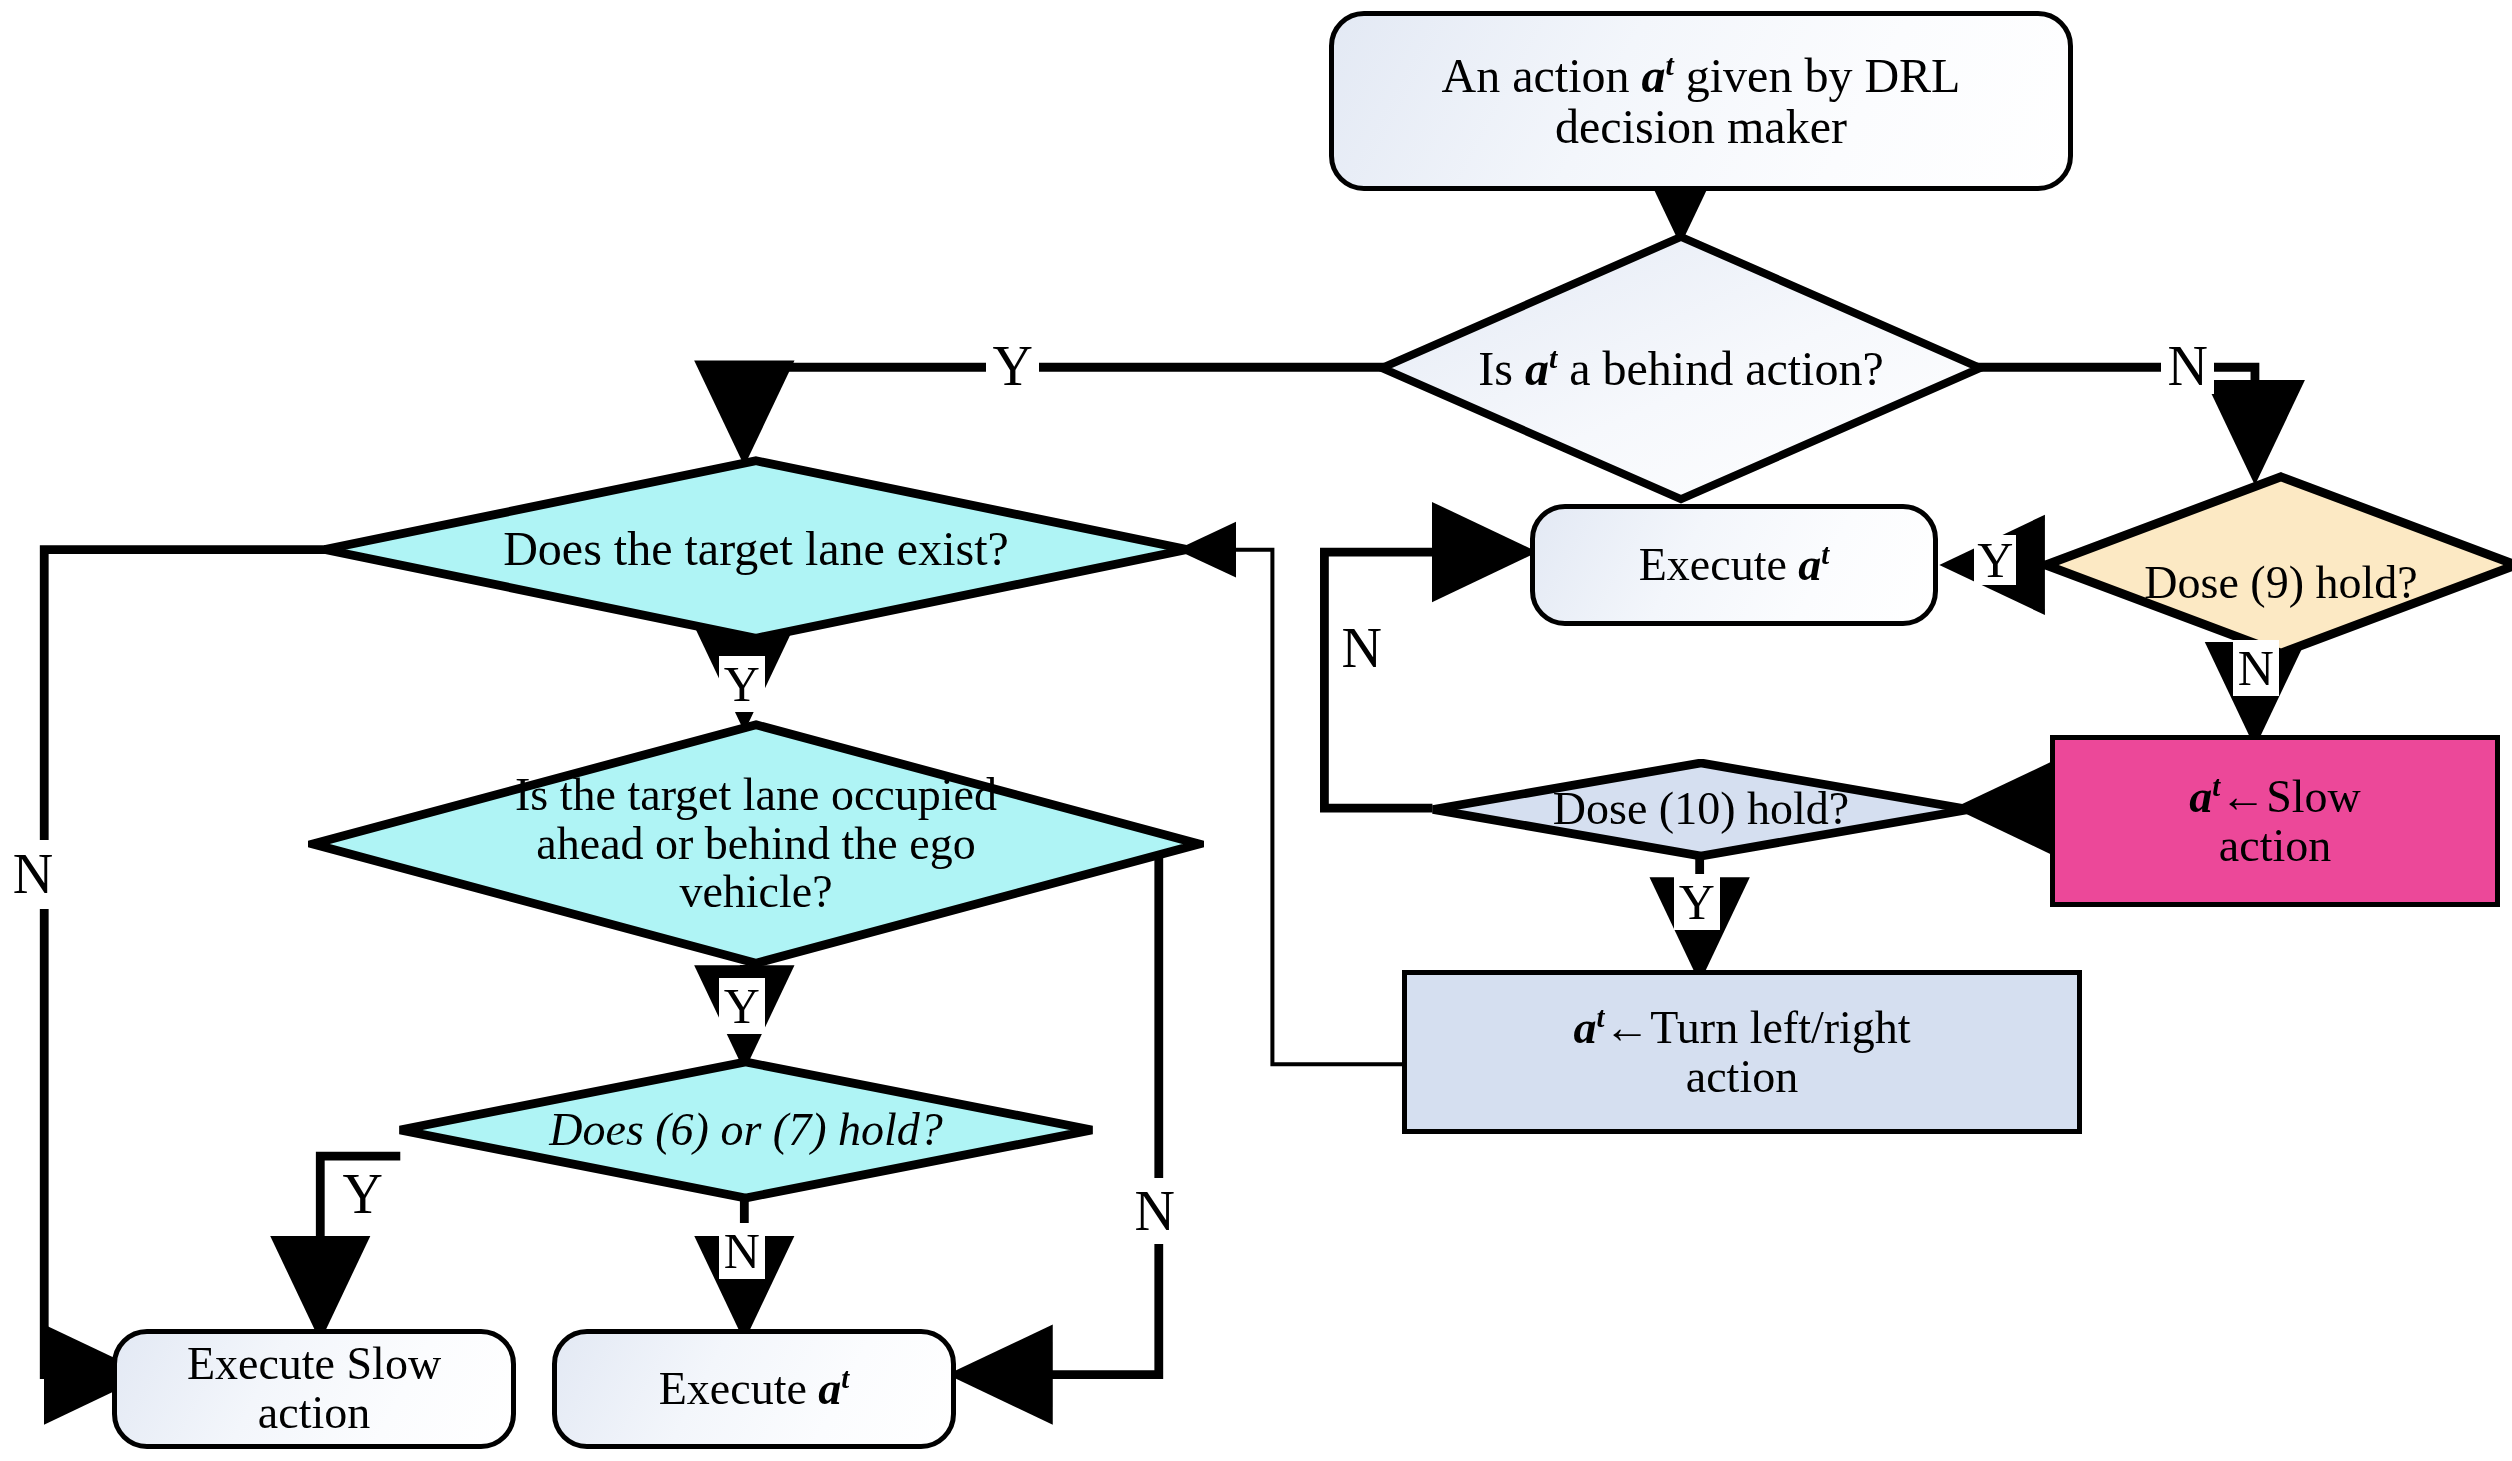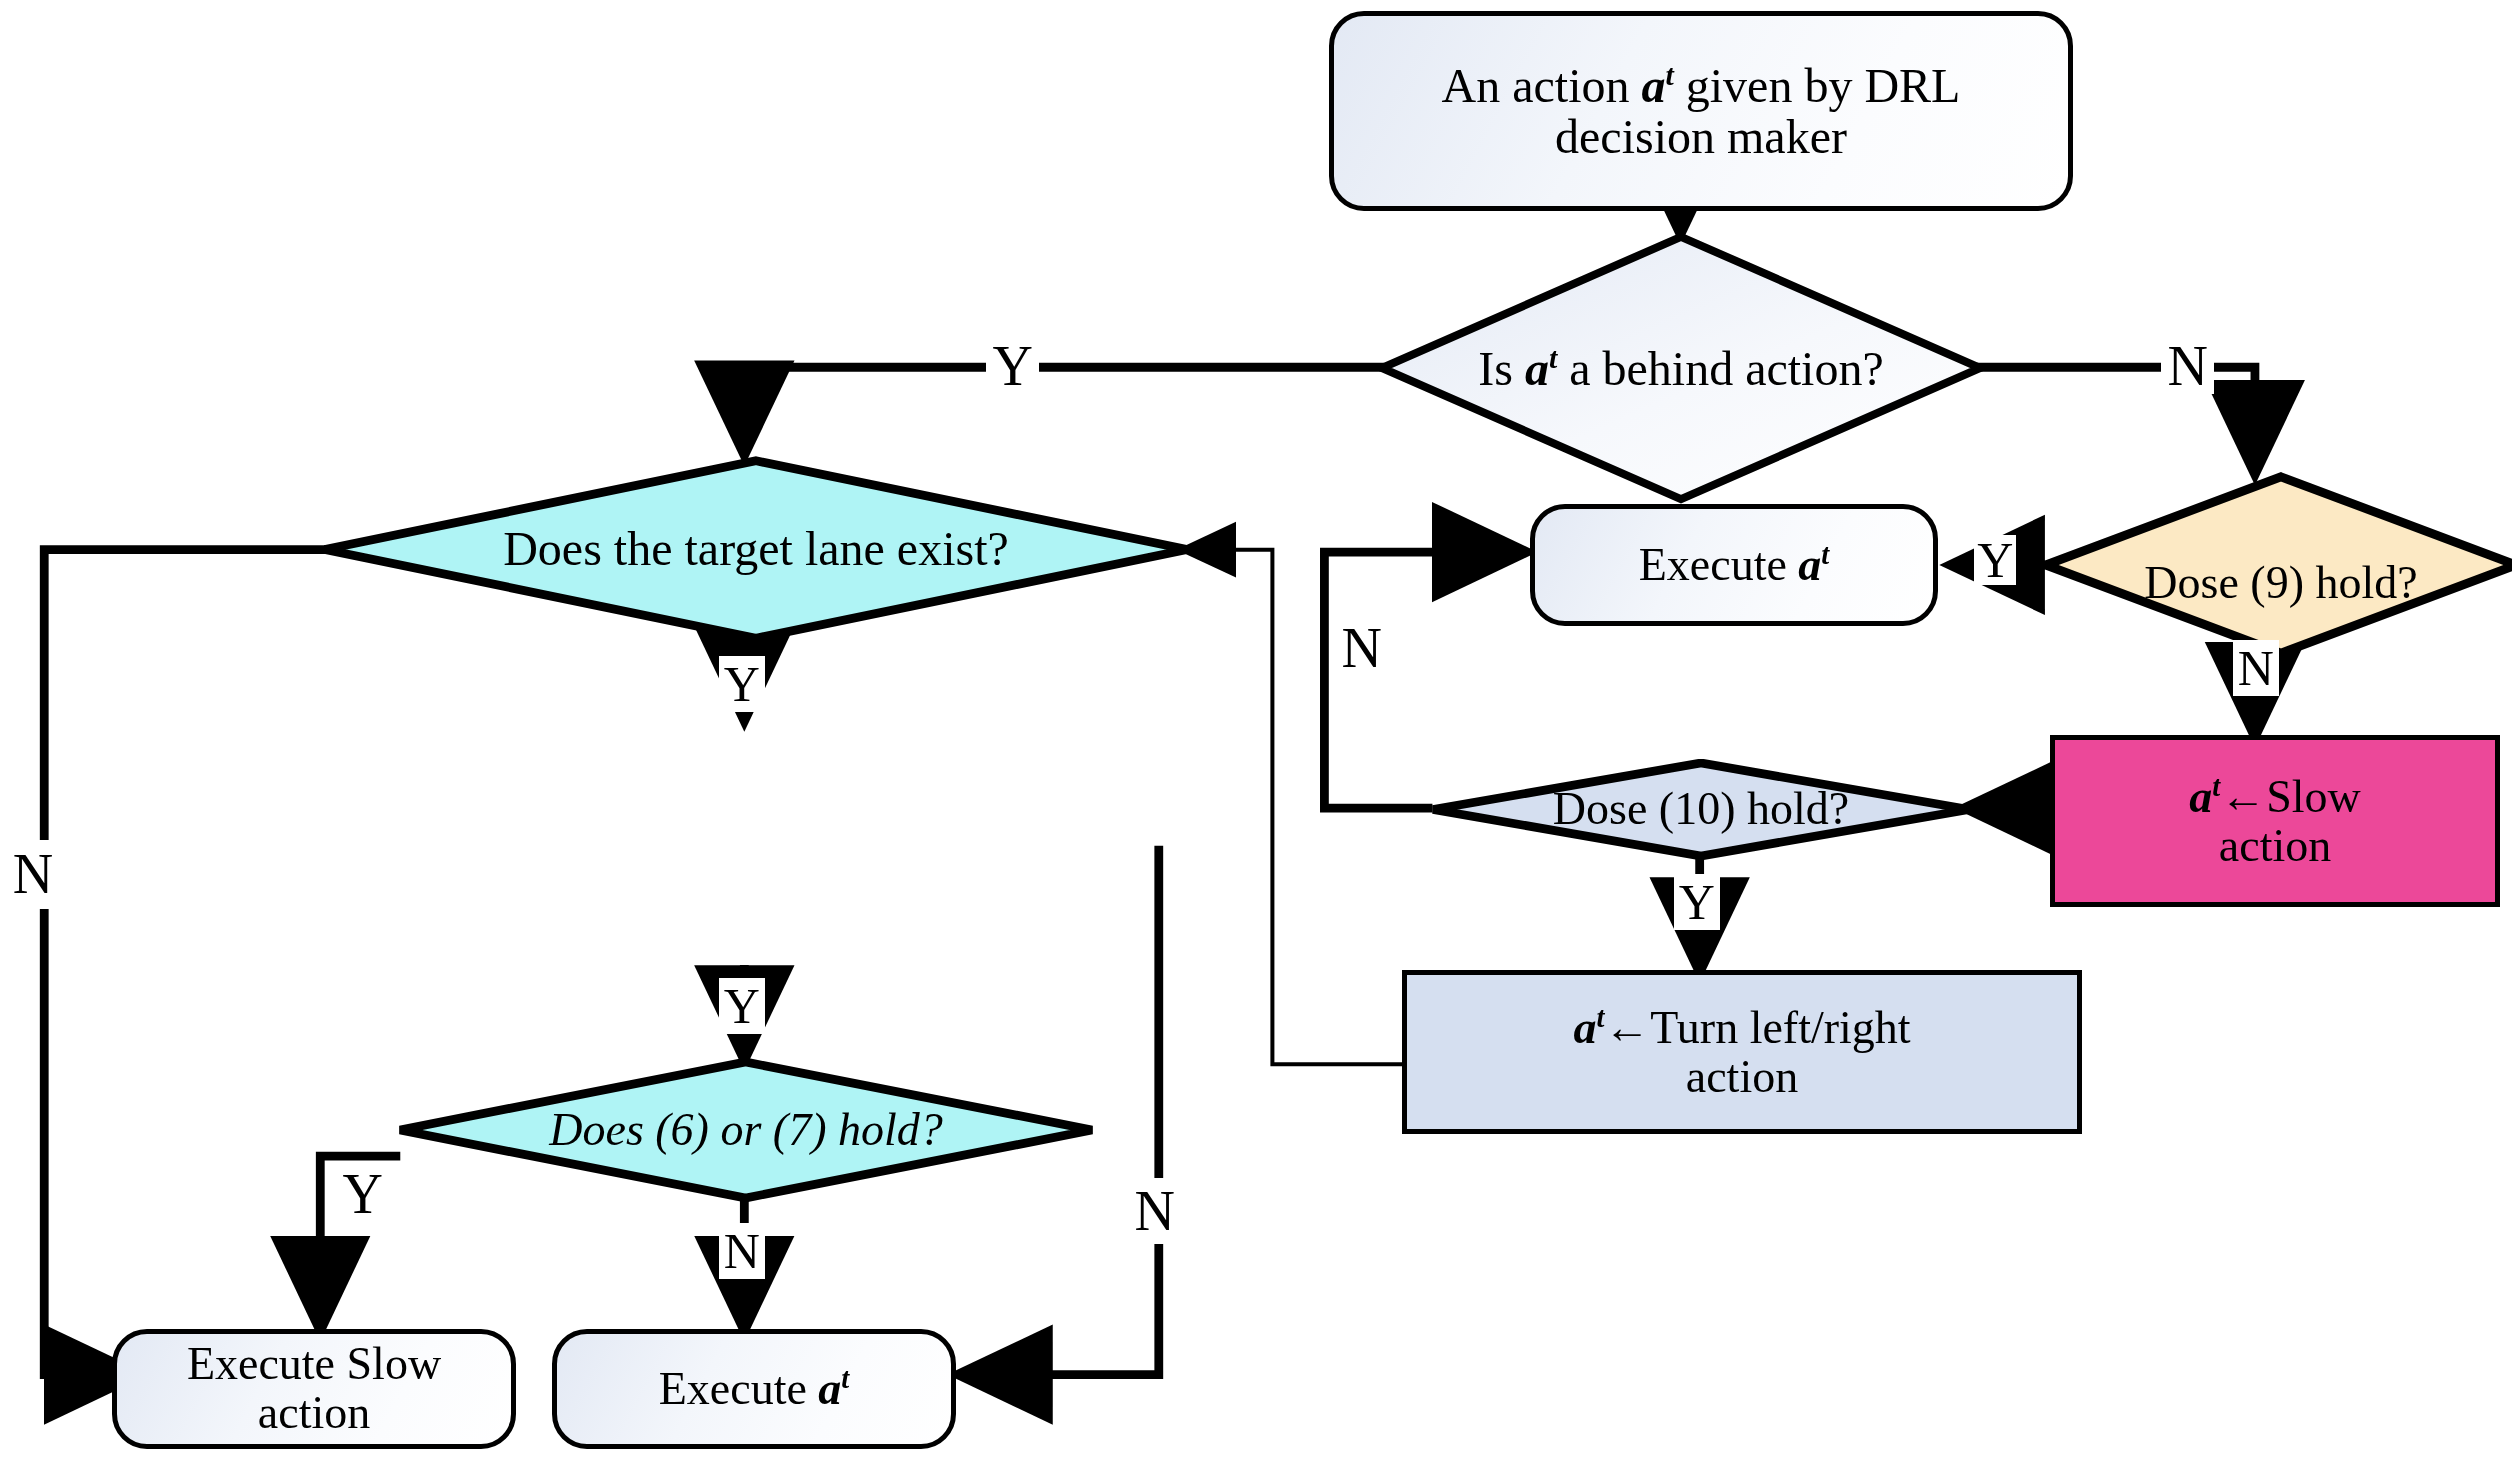--- a/index.html
+++ b/index.html
@@ -79,21 +79,21 @@
       <path d="M1790,1010 L1655,1010 L1655,690 L1905,690" stroke-width="11" marker-end="url(#ah)"></path>
 
       <path d="M2124,1072 L2124,1212" stroke-width="11" marker-end="url(#ah)"></path>
 
       <path d="M1757,1330 L1590,1330 L1590,687 L1480,687" stroke-width="5" marker-end="url(#ahs)"></path>
 
       <path d="M3082,706 L3139,706" stroke-width="11"></path>
     </g>
   </svg>
 
-  <div class="node term" style="left:1329px;top:11.2px;width:744px;height:200px;">
+  <div class="node term" style="left:1329px;top:11.2px;width:744px;height:180px;">
     <div class="txt" style="font-size:48px;"><span>An action </span><span class="it">a</span><span class="sup">t</span><span> given by DRL</span><br><span>decision maker</span></div>
   </div>
 
   <div class="node dia" style="left:1377px;top:232px;width:608px;height:272px;">
     <svg viewBox="0 0 760 340" preserveAspectRatio="none">
       <defs>
         <linearGradient id="gw1" x1="0" y1="0" x2="1" y2="1">
           <stop offset="0" stop-color="#E3E9F4"></stop>
             <stop offset="0.55" stop-color="#F6F8FC"></stop>
             <stop offset="1" stop-color="#FFFFFF"></stop>
@@ -104,20 +104,28 @@
     <div class="txt" style="font-size:48px;white-space:nowrap;"><span>Is </span><span class="it">a</span><span class="sup">t</span><span> a behind action?</span></div>
   </div>
 
   <div class="node dia" style="left:320px;top:456px;width:872px;height:187px;">
     <svg viewBox="0 0 1090 234" preserveAspectRatio="none">
       <polygon points="545,6 1084,117 545,228 6,117" fill="#AFF4F5" stroke="#000" stroke-width="11"></polygon>
     </svg>
     <div class="txt" style="font-size:48px;white-space:nowrap;">Does the target lane exist?</div>
   </div>
 
+  <div class="node dia" style="left:308px;top:720px;width:896px;height:248px;">
+    <svg viewBox="0 0 1120 310" preserveAspectRatio="none">
+      <polygon points="560,6 1114,155 560,304 6,155" fill="#AFF4F5" stroke="#000" stroke-width="11"></polygon>
+    </svg>
+    <div class="txt" style="font-size:46px;">Is the target lane occupied
+ahead or behind the ego
+vehicle?</div>
+  </div>
 
   <div class="node dia" style="left:396px;top:1058px;width:700px;height:144px;font-style:italic;">
     <svg viewBox="0 0 875 180" preserveAspectRatio="none">
       <polygon points="437,5 870,90 437,175 5,90" fill="#AFF4F5" stroke="#000" stroke-width="11"></polygon>
     </svg>
     <div class="txt" style="font-size:46px;white-space:nowrap;">Does (6) or (7) hold?</div>
   </div>
 
   <div class="node term" style="left:112px;top:1329px;width:404px;height:120px;">
     <div class="txt" style="font-size:46px;">Execute Slow

